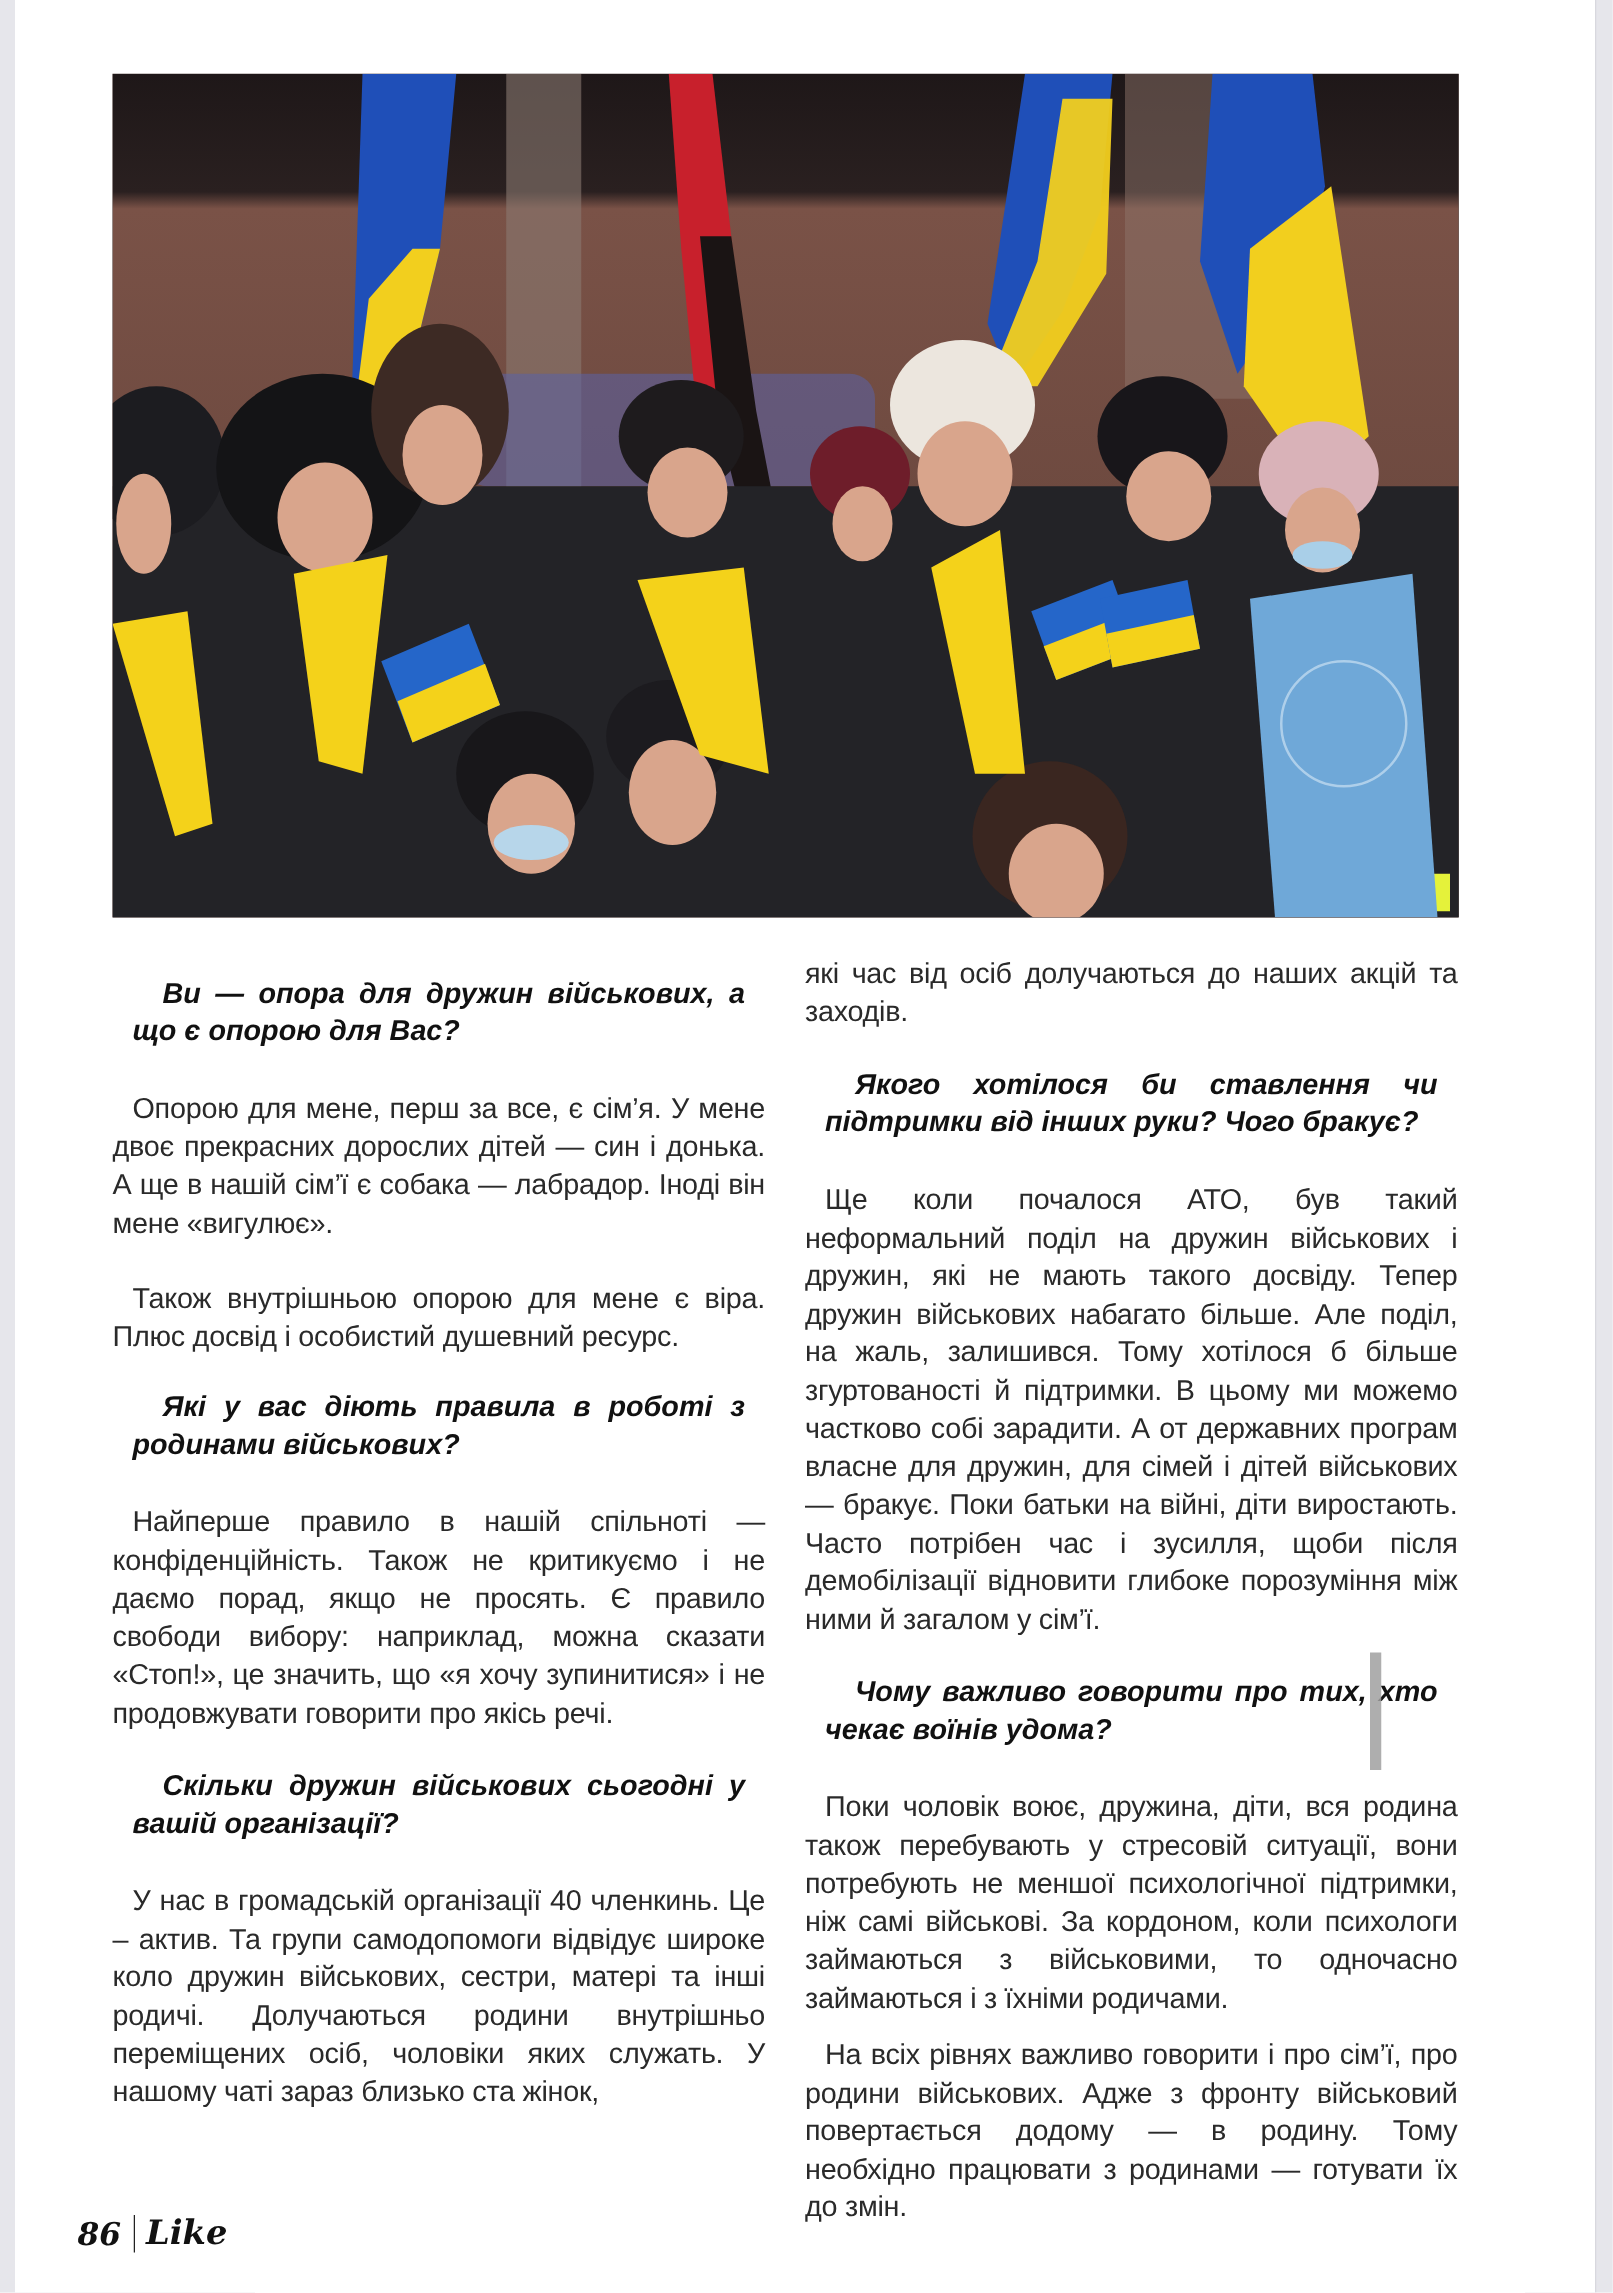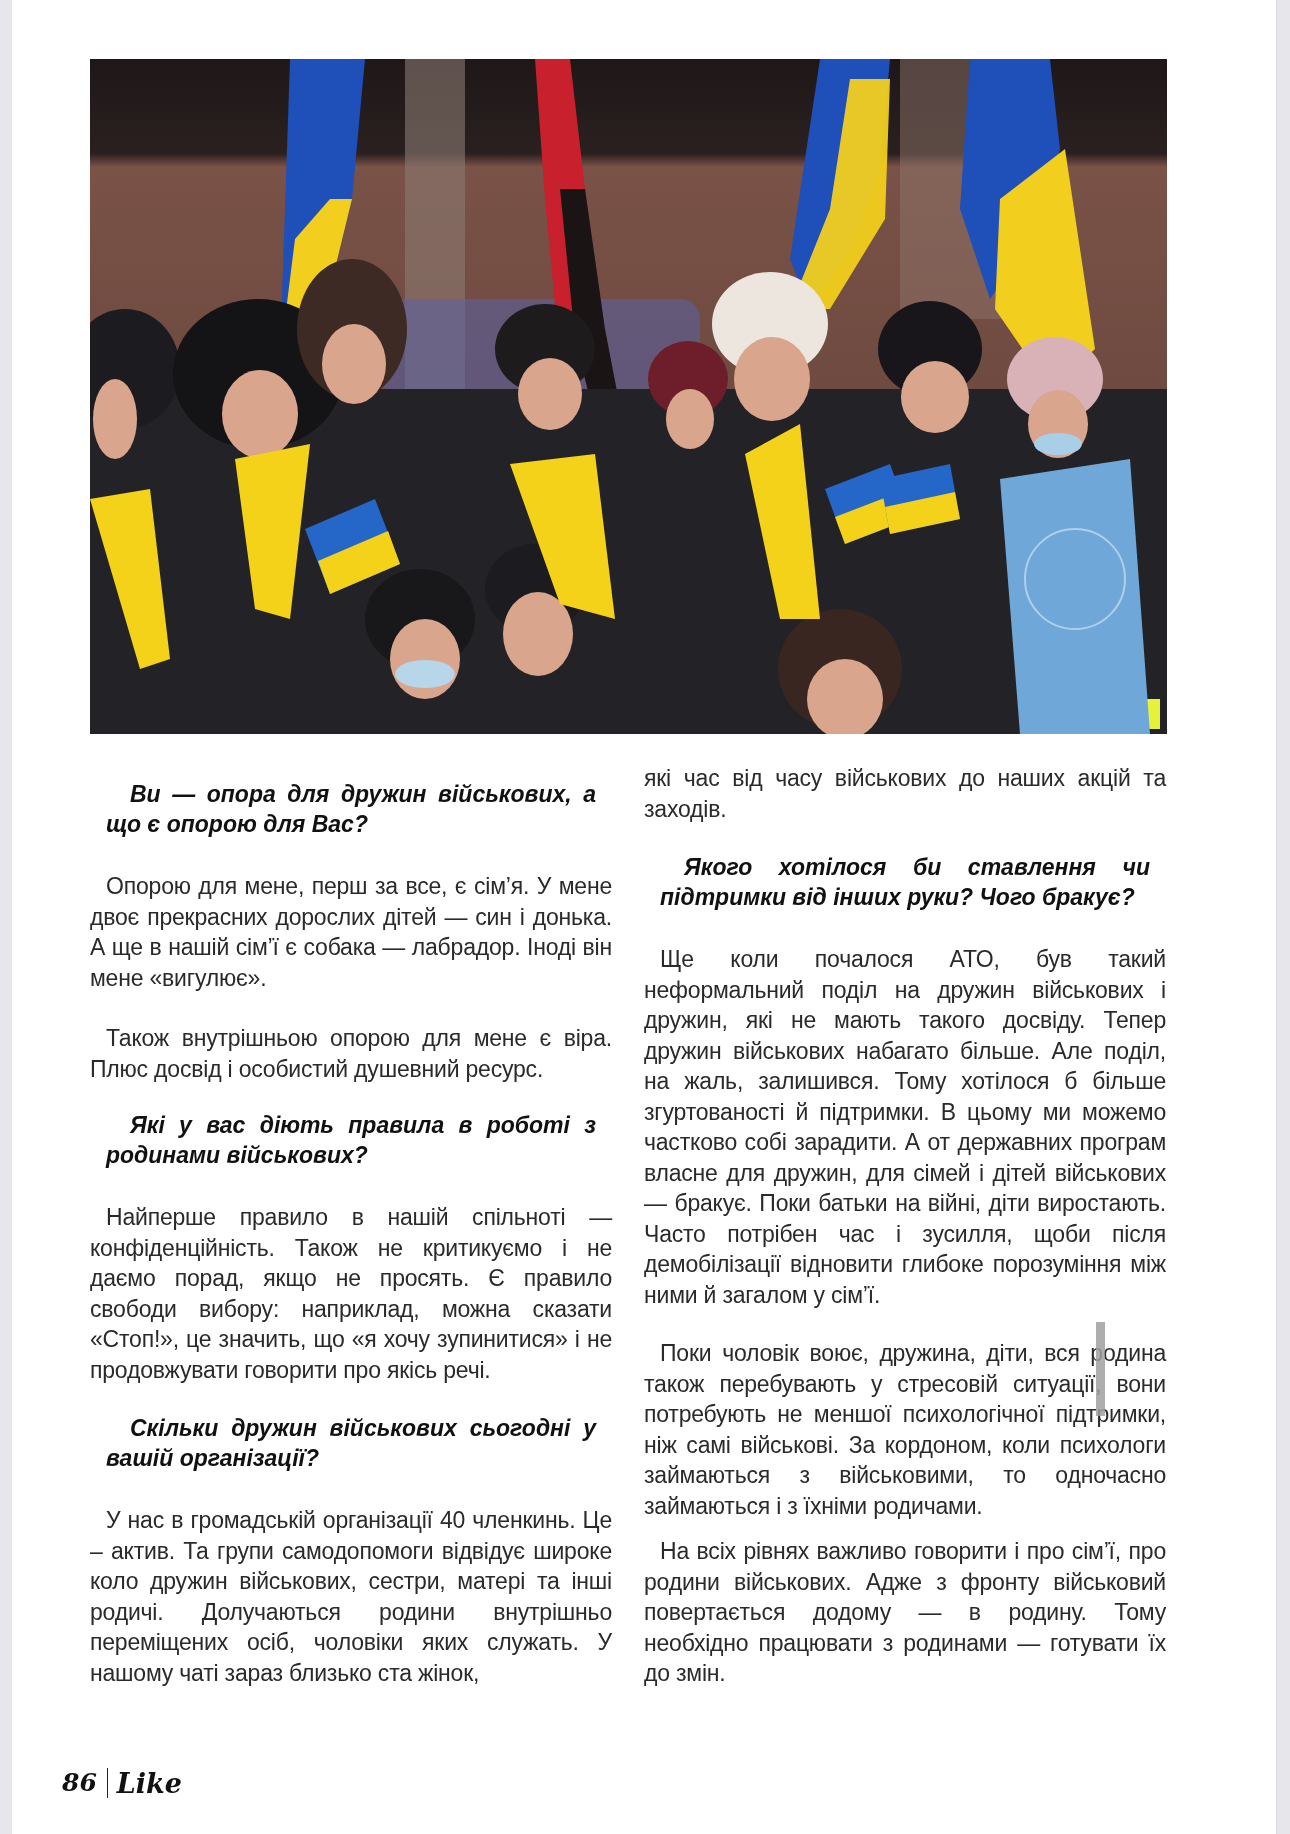--- a/index.html
+++ b/index.html
@@ -40,21 +40,21 @@
 
   
   .cursor-bar {
     position: absolute; left: 1096px; top: 1322px; width: 9px; height: 94px;
     background: #a0a0a0; opacity: 0.85;
   }
 
   
   .footer {
     position: absolute; left: 62px; top: 1768px; height: 34px;
-    display: flex; align-items: flex-start;
+    display: flex; align-items: flex-end;
     font-family: "DejaVu Serif", "Liberation Serif", serif;
     font-style: italic; font-weight: bold; color: #111;
   }
   .folio { font-size: 25px; }
   .footer-sep { width: 1px; height: 30px; background: #222; margin: 0 9px 0 10px; }
   .mag { font-size: 27px; }
 </style>
 </head>
 <body>
 
@@ -152,26 +152,27 @@
   <p class="q">Які у вас діють правила в роботі з родинами військових?</p>
   <div class="gap-q"></div>
   <p class="p">Найперше правило в нашій спільноті — конфіденційність. Також не критикуємо і не даємо порад, якщо не просять. Є правило свободи вибору: наприклад, можна сказати «Стоп!», це значить, що «я хочу зупинитися» і не продовжувати говорити про якісь речі.</p>
   <div class="gap-q" style="height:12px"></div>
   <p class="q">Скільки дружин військових сьогодні у вашій організації?</p>
   <div class="gap-q"></div>
   <p class="p">У нас в громадській організації 40 членкинь. Це – актив. Та групи самодопомоги відвідує широке коло дружин військових, сестри, матері та інші родичі. Долучаються родини  внутрішньо переміщених осіб, чоловіки яких служать. У нашому чаті зараз близько ста жінок,</p>
 </div>
 
 <div class="col col-right">
-  <p class="p cont">які час від часу військових до наших акцій та заходів.</p>
+  <p class="p cont">які час від осіб долучаються до наших акцій та заходів.</p>
   <div class="gap-q" style="height:12px"></div>
   <p class="q">Якого хотілося би ставлення чи підтримки від інших руки? Чого бракує?</p>
   <div class="gap-q"></div>
   <p class="p">Ще коли почалося АТО, був такий неформальний поділ на дружин військових і дружин, які не мають такого досвіду. Тепер дружин військових набагато більше. Але поділ, на жаль, залишився. Тому хотілося б більше згуртованості й  підтримки. В цьому ми можемо частково собі зарадити. А от державних програм власне для дружин, для сімей і дітей військових — бракує. Поки батьки на війні, діти виростають. Часто потрібен час і зусилля, щоби після демобілізації відновити глибоке порозуміння між ними й загалом у сім’ї.</p>
   <div class="gap-q" style="height:12px"></div>
+  <p class="q">Чому важливо говорити про тих, хто чекає воїнів удома?</p>
   <div class="gap-q"></div>
   <p class="p">Поки чоловік воює, дружина, діти, вся родина також перебувають у стресовій ситуації, вони потребують не меншої психологічної підтримки, ніж самі військові. За кордоном, коли психологи займаються з військовими, то одночасно займаються і з їхніми родичами.</p>
   <div class="gap-p"></div>
   <p class="p">На всіх рівнях важливо говорити і про сім’ї, про родини військових. Адже з фронту військовий повертається додому — в родину. Тому необхідно працювати з родинами — готувати їх до змін.</p>
 </div>
 
 <div class="cursor-bar"></div>
 
 <div class="footer">
   <span class="folio">86</span>

